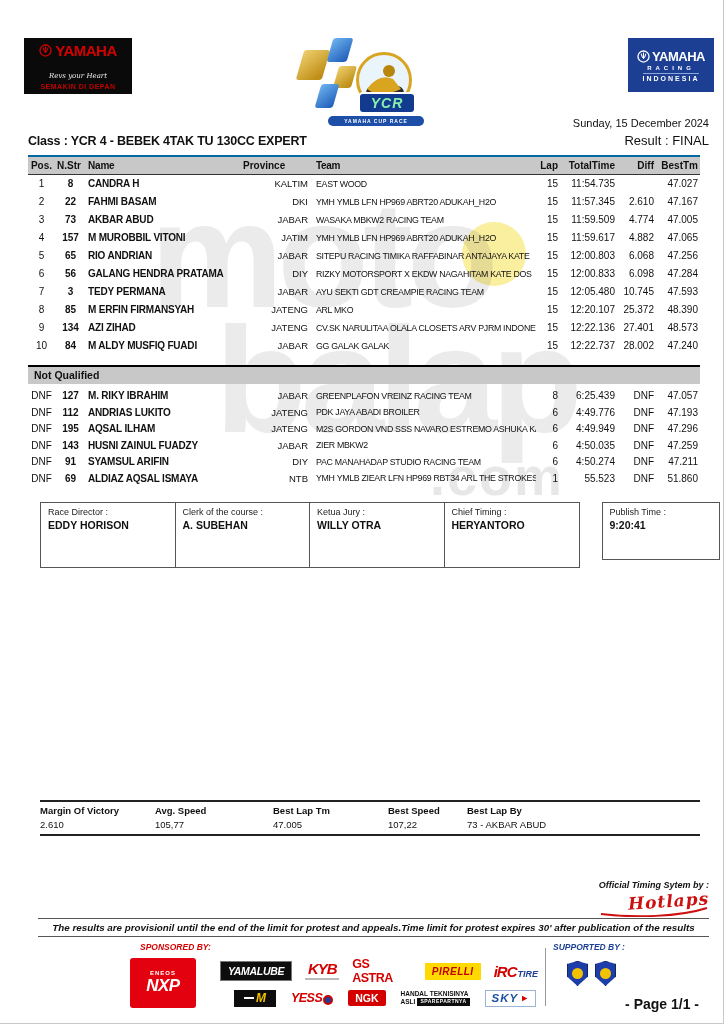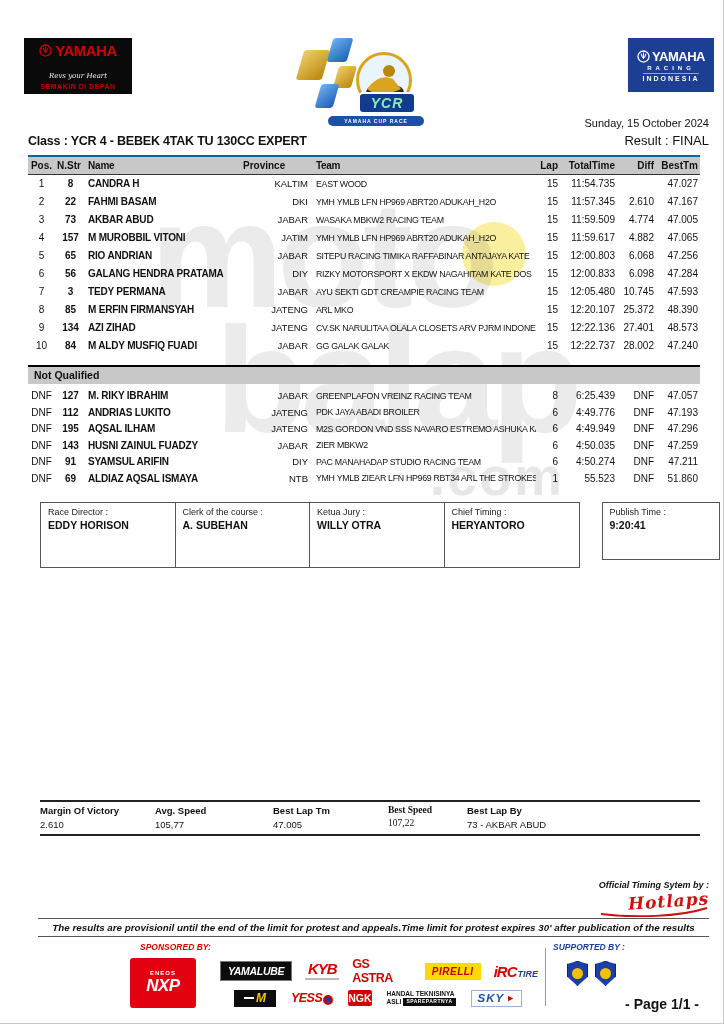--- a/index.html
+++ b/index.html
@@ -79,21 +79,21 @@
   .offbox:first-child { margin-left:0; }
   .off-role { font-size:9px; color:#222; }
   .off-name { font-size:10.5px; font-weight:bold; margin-top:2px; }
   .pubbox { width:118px; height:58px; border:1.5px solid #555; padding:4px 7px; margin-left:22px; background:#fff; }
 
   
   .stats { position:absolute; left:40px; top:800px; width:660px; border-top:2px solid #222;
            border-bottom:2px solid #222; padding:3px 0 4px; display:flex; }
   .stat { padding-right:6px; }
   .stat:nth-child(1){ width:115px; } .stat:nth-child(2){ width:118px; } .stat:nth-child(3){ width:115px; }
-  .stat:nth-child(4){ width:79px;font-family:Liberation Serif, serif; } .stat:nth-child(5){ width:233px; }
+  .stat:nth-child(4){ width:79px; } .stat:nth-child(5){ width:233px; }
   .stat-label { font-weight:bold; font-size:9.5px; }
   .stat-value { font-size:9.5px; margin-top:3px; }
 
   
   .timing { position:absolute; right:14px; top:880px; text-align:right; }
   .timing-label { font-size:9px; font-weight:bold; font-style:italic; }
   .hotlaps { display:inline-block; margin-top:1px; font-family:"DejaVu Serif", serif; font-style:italic;
              font-weight:bold; color:#cc1111; font-size:17px; transform:rotate(-4deg); letter-spacing:1px; }
   .swoosh { display:block; margin-top:-4px; }
 
@@ -119,21 +119,21 @@
   .pirelli { background:#ffd900; color:#c40000; font-weight:bold; font-style:italic; font-size:10px;
              padding:3px 7px; letter-spacing:0.5px; }
   .irc { font-weight:bold; font-style:italic; display:flex; align-items:baseline; gap:1px; }
   .irc-a { color:#d40000; font-size:15px; letter-spacing:-1px; }
   .irc-b { color:#1c3f94; font-size:9px; }
   .motul { width:42px; height:17px; background:#0d0d0d; display:flex; align-items:center; justify-content:center; gap:2px; }
   .motul-m { color:#f2c200; font-weight:bold; font-style:italic; font-size:12px; }
   .motul-bar { width:10px; height:2px; background:#fff; }
   .yss { color:#d40000; font-weight:bold; font-style:italic; font-size:12.5px; letter-spacing:-0.5px; display:flex; align-items:flex-end; gap:1px; }
   .yss-dot { width:10px; height:10px; border-radius:50%; background:#1c3f94; border:2px solid #d40000; }
-  .ngk { background:#d40000; color:#fff; font-weight:bold; font-size:10.5px; padding:2px 0; border-radius:2px; }
+  .ngk { background:#d40000; color:#fff; font-weight:bold; font-size:10.5px; padding:2px 7px; border-radius:2px; }
   .handal { font-size:6.5px; font-weight:bold; line-height:1.15; color:#111; }
   .handal-row { display:flex; align-items:center; gap:2px; }
   .handal-chip { background:#0d0d0d; color:#fff; font-size:5px; padding:1px 3px; letter-spacing:0.5px; }
   .sky { background:#fff; border:1.5px solid #9db3d6; padding:1px 6px 2px; display:flex; align-items:center; gap:2px; }
   .sky-word { color:#1b4fa0; font-weight:bold; font-style:italic; font-size:11.5px; letter-spacing:1px; }
   .sky-arrow { color:#d40000; font-size:9px; }
 
   .v-divider { position:absolute; left:545px; top:948px; height:58px; border-left:1.5px solid #999; }
   .supported { position:absolute; left:553px; top:942px; }
   .su-label { color:#1c3f94; font-weight:bold; font-style:italic; font-size:8.5px; }
@@ -189,21 +189,21 @@
       <svg class="fork" viewBox="0 0 20 20">
         <circle cx="10" cy="10" r="8.5" fill="none" stroke="#fff" stroke-width="2"></circle>
         <path d="M10 4 L10 14 M6.2 5.5 L8.6 12 M13.8 5.5 L11.4 12" stroke="#fff" stroke-width="1.6" fill="none"></path>
       </svg>
       <span>YAMAHA</span>
     </div>
     <div class="lr-racing">RACING</div>
     <div class="lr-indo">INDONESIA</div>
   </div>
 
-  <div class="date-line z">Sunday, 15 October 2024</div>
+  <div class="date-line z">Sunday, 15 December 2024</div>
   <div class="class-row z">
     <span class="class-label">Class : YCR 4 - BEBEK 4TAK TU 130CC EXPERT</span>
     <span class="result-label">Result : FINAL</span>
   </div>
 
   <div class="tables z">
     <table class="res">
       <colgroup>
         <col class="c-pos">
           <col class="c-nstr">

